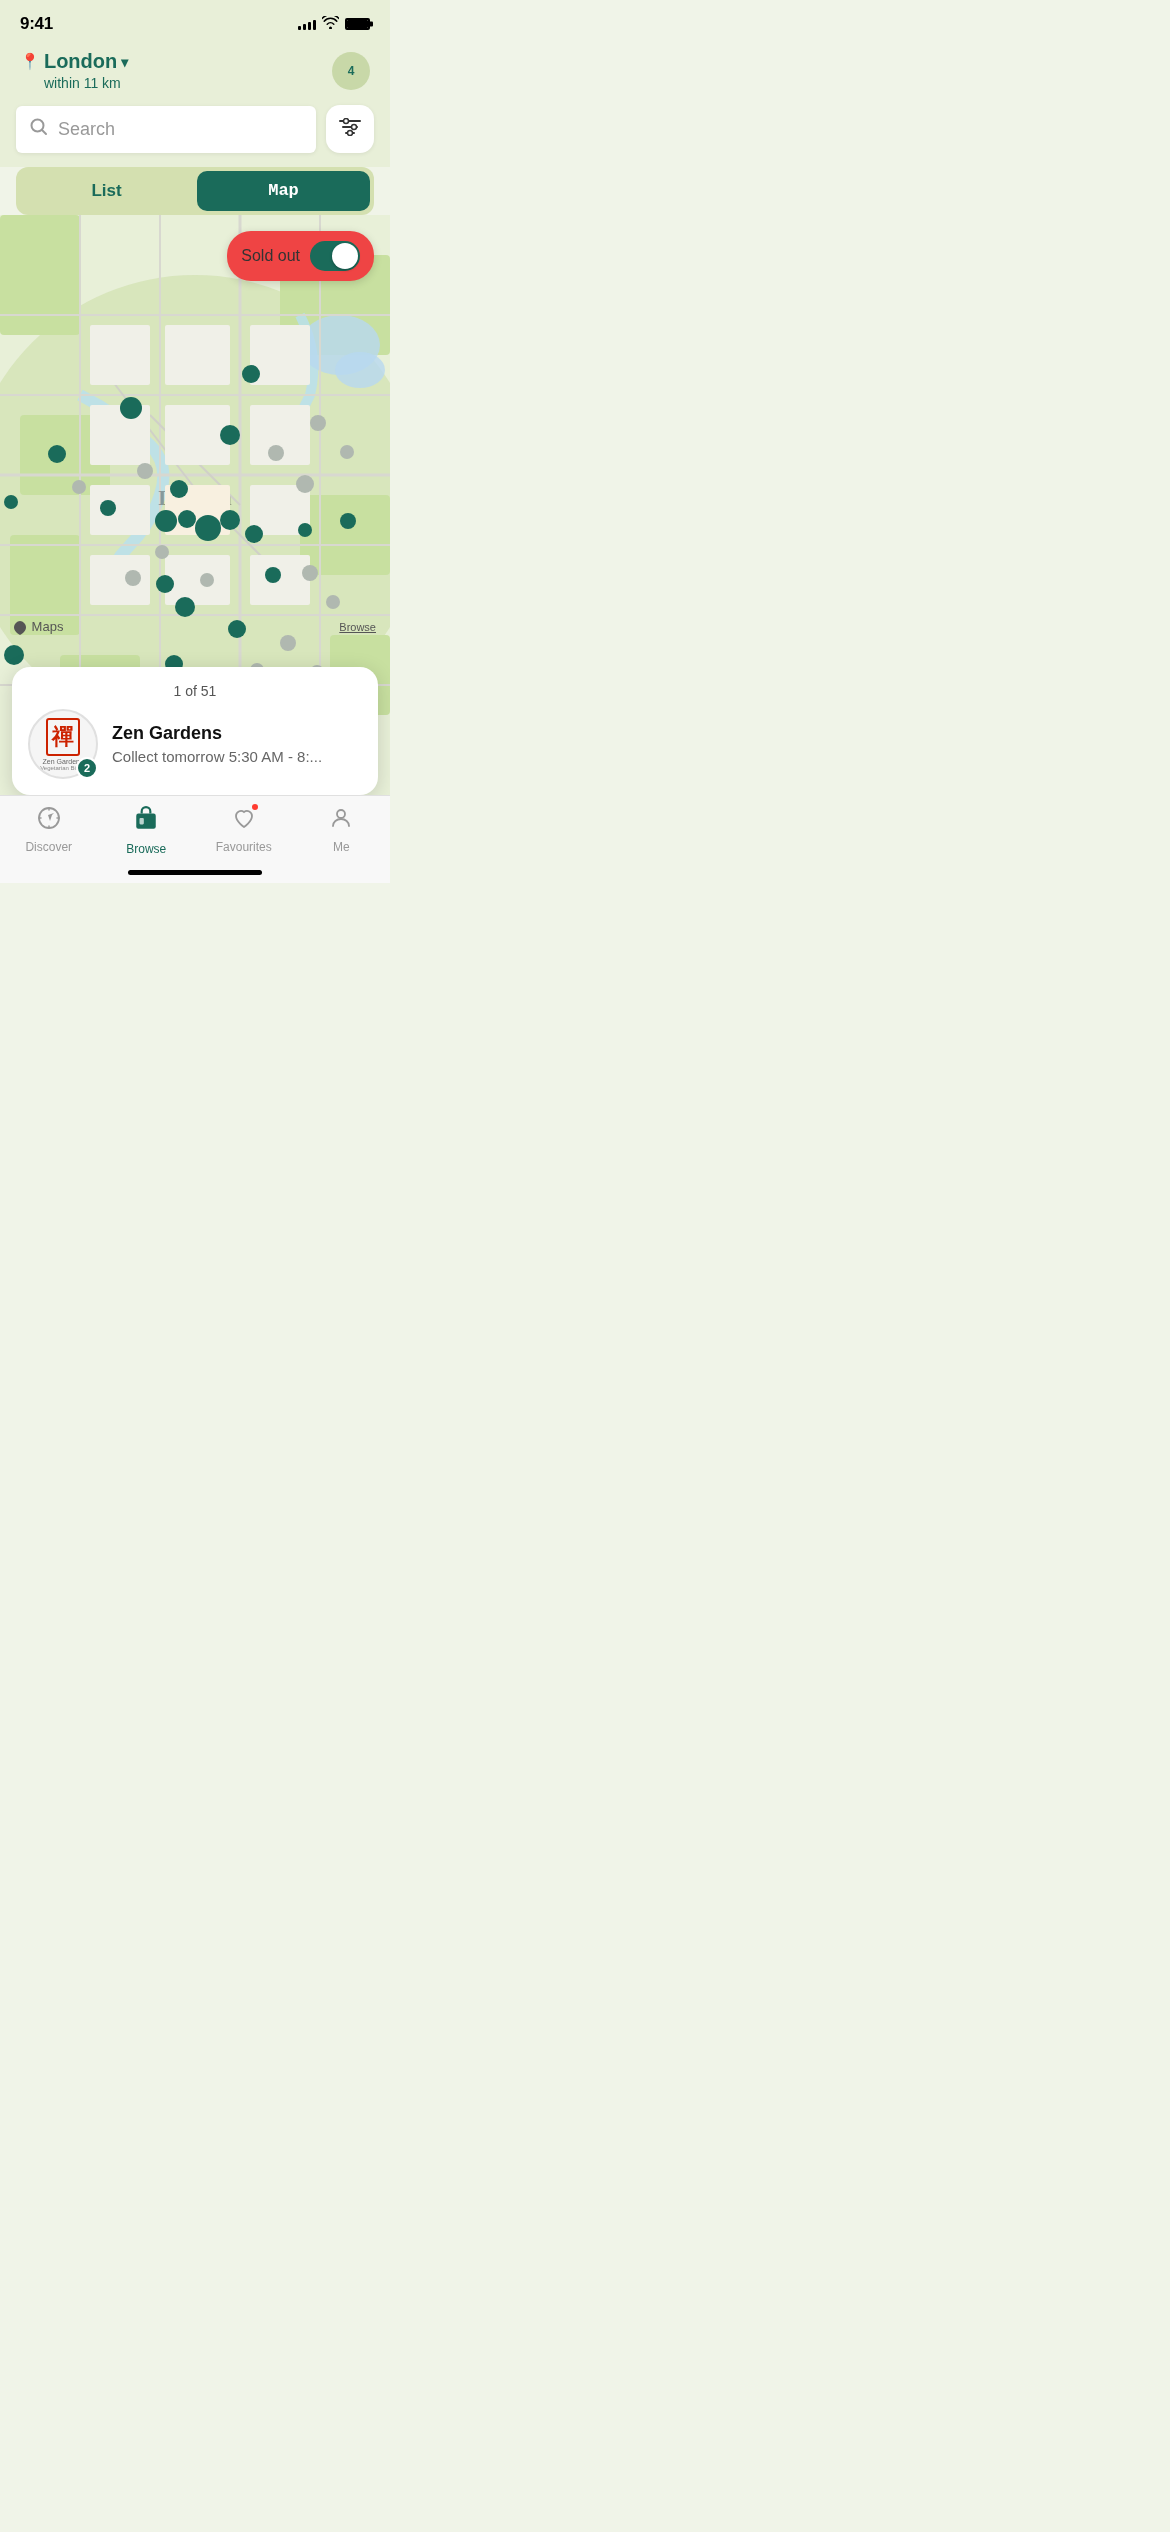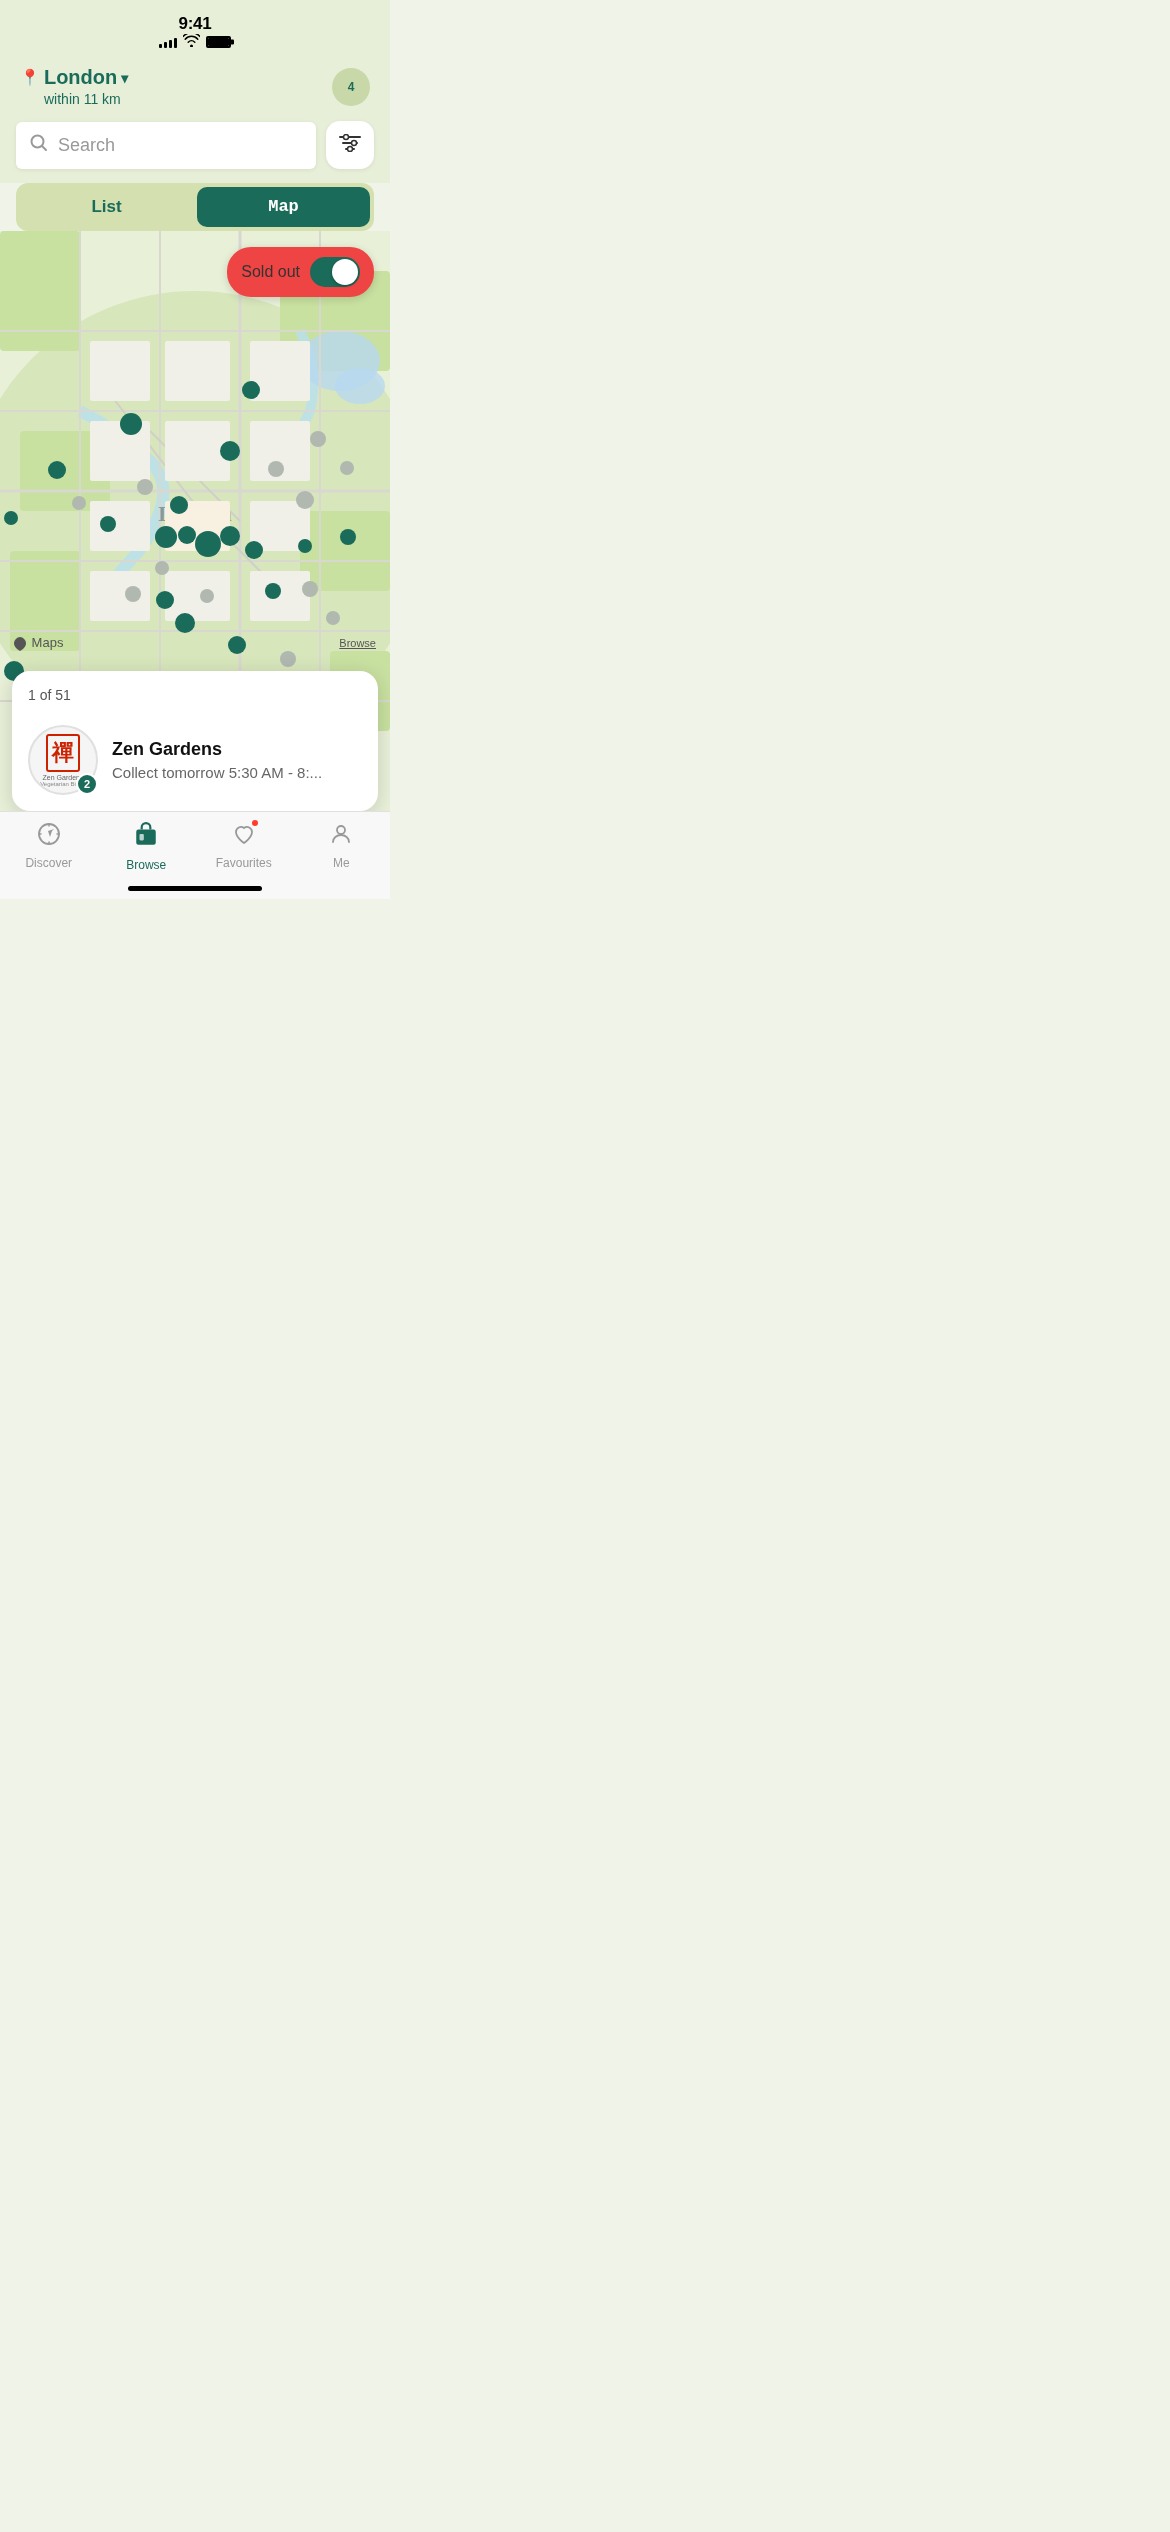--- a/index.html
+++ b/index.html
@@ -14,21 +14,20 @@
       position: relative;
     }
 
     
     .status-bar {
       display: flex;
       justify-content: space-between;
       align-items: center;
       padding: 14px 20px 8px;
       background: #e8efd8;
-      flex-direction: column;
     }
     .status-time {
       font-size: 17px;
       font-weight: 700;
       color: #000;
       letter-spacing: -0.3px;
     }
     .status-icons {
       display: flex;
       align-items: center;
@@ -242,24 +241,24 @@
       bottom: 0;
       left: 12px;
       right: 12px;
       background: #fff;
       border-radius: 18px;
       padding: 16px;
       box-shadow: 0 4px 20px rgba(0,0,0,0.15);
       z-index: 10;
     }
     .card-count {
-      text-align: left;
+      text-align: center;
       color: #555;
       font-size: 14px;
-      margin-bottom: 22px;
+      margin-bottom: 10px;
     }
     .card-content {
       display: flex;
       align-items: center;
       gap: 14px;
     }
     .store-logo-wrapper {
       position: relative;
       flex-shrink: 0;
     }

